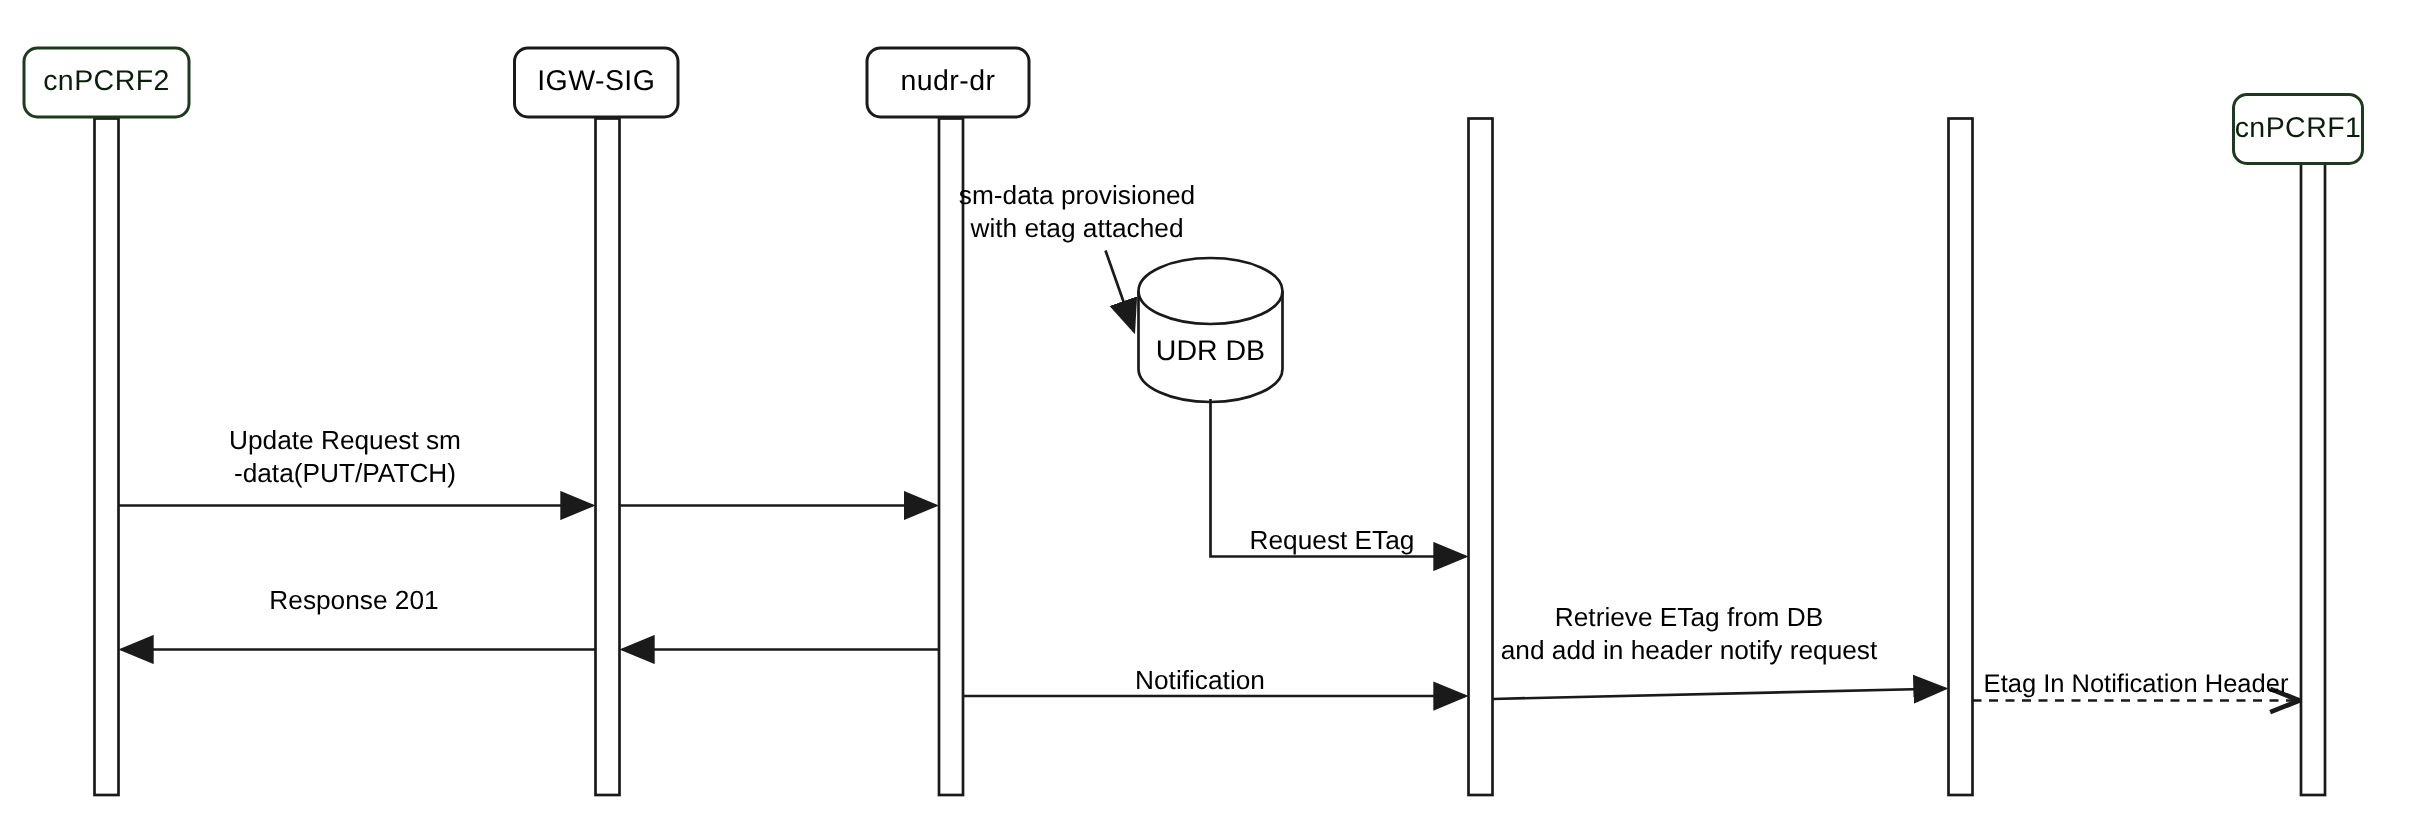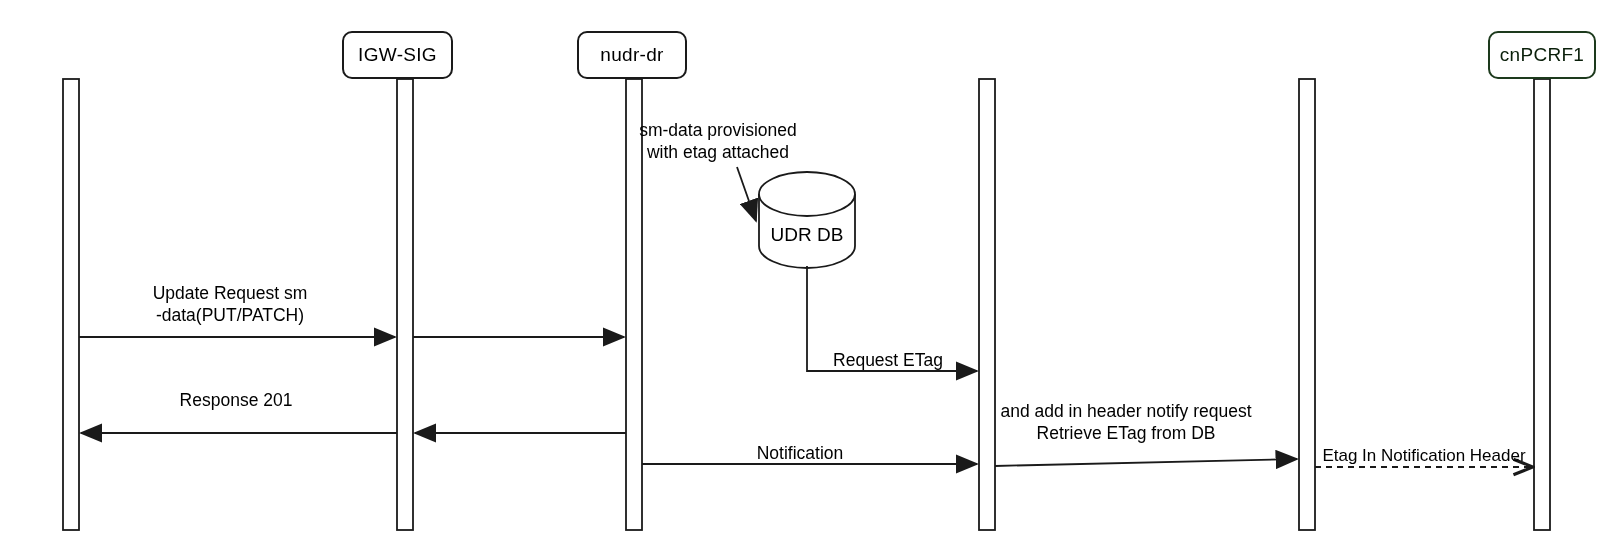--- a/index.html
+++ b/index.html
@@ -69,27 +69,30 @@
       <path d="M807,266 L807,371 L977,371" marker-end="url(#mArrow)"></path>
 
       <line x1="642" y1="464" x2="977" y2="464" marker-end="url(#mArrow)"></line>
 
       <line x1="995" y1="466" x2="1297" y2="459" marker-end="url(#mArrow)"></line>
 
       <line x1="1315" y1="467" x2="1531" y2="467" stroke-dasharray="6,5" marker-end="url(#mOpen)"></line>
     </g>
   </svg>
 
+  <div class="participant green" style="left:15px;width:112px;">
+      <span>cnPCRF2</span>
+    </div>
   <div class="participant" style="left:342px;width:111px;">
       <span>IGW-SIG</span>
     </div>
   <div class="participant" style="left:577px;width:110px;">
       <span>nudr-dr</span>
     </div>
-  <div class="participant green" style="left:1488px;width:108px;">
+  <div class="participant green" style="left:1488px;width:88px;margin-top:31px;">
       <span>cnPCRF1</span>
     </div>
 
   <div class="lbl db" style="left:807px;top:224px;">UDR DB</div>
 
   <div class="lbl" style="left:718px;top:119px;">
     <div>sm-data provisioned</div>
     <div>with etag attached</div>
   </div>
 
@@ -98,19 +101,19 @@
     <div>-data(PUT/PATCH)</div>
   </div>
 
   <div class="lbl" style="left:236px;top:389px;">Response 201</div>
 
   <div class="lbl" style="left:888px;top:349px;">Request ETag</div>
 
   <div class="lbl" style="left:800px;top:442px;">Notification</div>
 
   <div class="lbl" style="left:1126px;top:400px;">
+    <div>Retrieve ETag from DB</div>
     <div>and add in header notify request</div>
-    <div>Retrieve ETag from DB</div>
   </div>
 
   <div class="lbl" style="left:1424px;top:445px;font-size:17px;">Etag In Notification Header</div>
 
 </div>
 
 </body></html>

